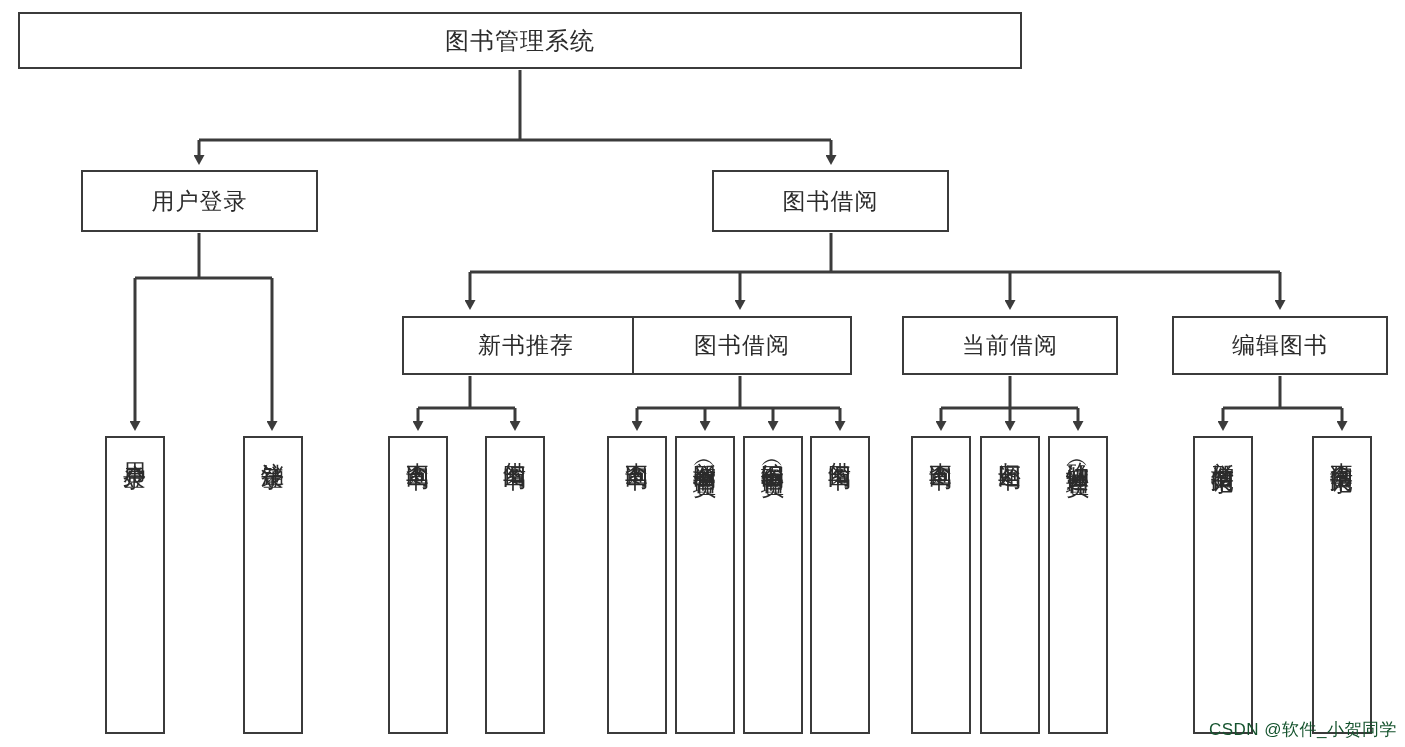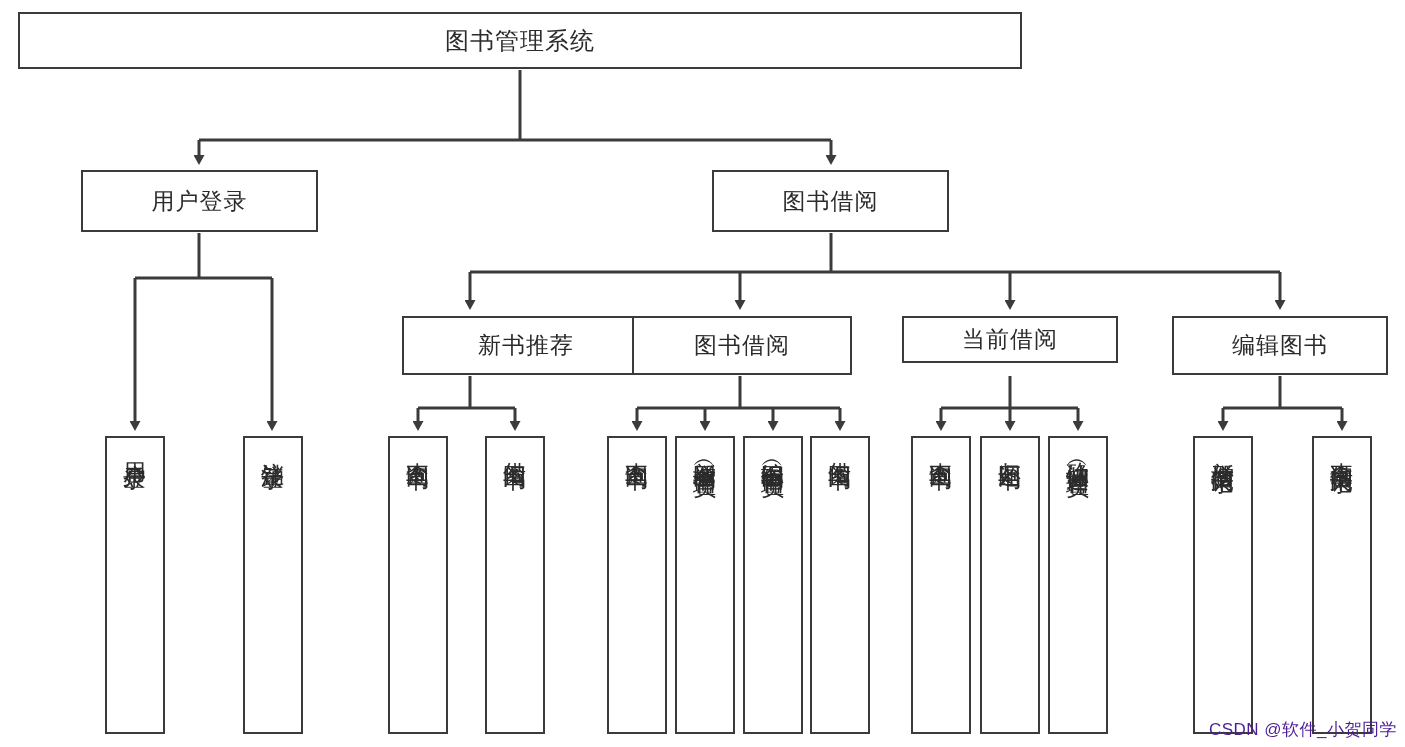--- a/index.html
+++ b/index.html
@@ -54,21 +54,21 @@
     white-space: nowrap;
   }
   .node.root {
     font-size: 24px;
   }
   #watermark {
     position: absolute;
     right: 8px;
     bottom: 6px;
     font-size: 17px;
-    color: #4c1d95;
+    color: #14532d;
     letter-spacing: 0.5px;
     white-space: nowrap;
   }
 </style>
 </head>
 <body>
 
 <div id="canvas">
 
   <svg id="wires" viewBox="0 0 1405 747" xmlns="http://www.w3.org/2000/svg">
@@ -131,21 +131,21 @@
   <div class="node horiz" style="left:712px; top:170px; width:237px; height:62px;">
     <span>图书借阅</span>
   </div>
 
   <div class="node horiz" style="left:362px; top:316px; width:248px; height:59px;margin-left:40px;">
     <span>新书推荐</span>
   </div>
   <div class="node horiz" style="left:632px; top:316px; width:220px; height:59px;">
     <span>图书借阅</span>
   </div>
-  <div class="node horiz" style="left:902px; top:316px; width:216px; height:47px;">
+  <div class="node horiz" style="left:902px; top:316px; width:216px; height:59px;">
     <span>当前借阅</span>
   </div>
   <div class="node horiz" style="left:1172px; top:316px; width:216px; height:59px;">
     <span>编辑图书</span>
   </div>
 
   <div class="node vert" style="left:105px; top:436px; width:60px; height:298px;">
     <span class="vlabel">用户登录</span>
   </div>
   <div class="node vert" style="left:243px; top:436px; width:60px; height:298px;">

